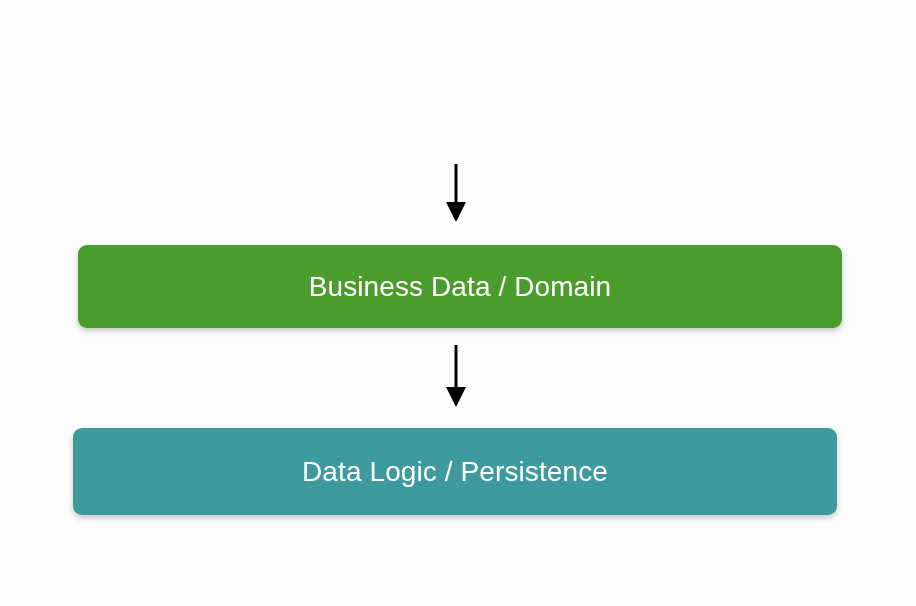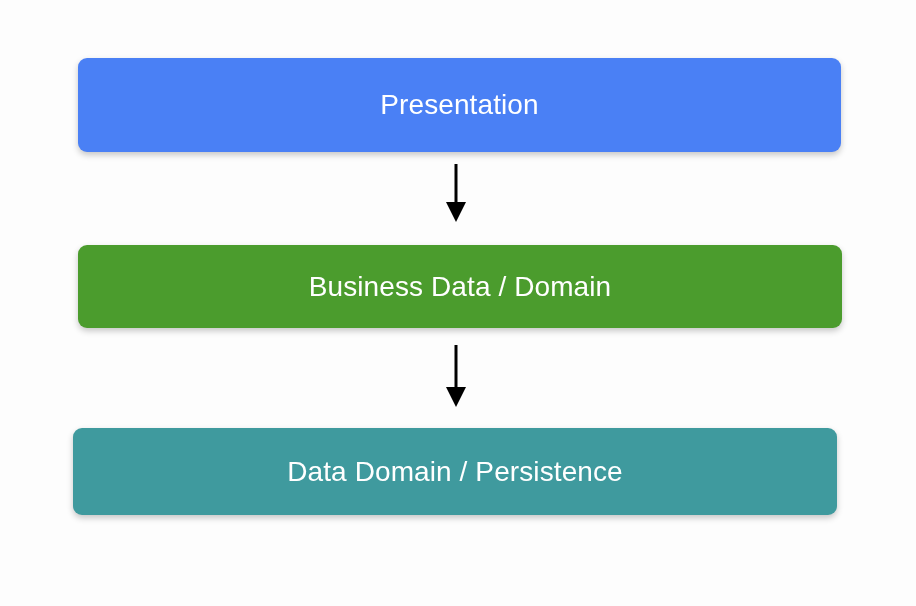--- a/index.html
+++ b/index.html
@@ -75,39 +75,36 @@
   #arrow-business-to-data {
     top: 340px;
     height: 70px;
   }
 </style>
 </head>
 <body>
 
 <div id="canvas">
 
-  <div class="layer-box" id="box-presentation" style="background:#4a80f5">
-    <span class="layer-label">Presentation</span>
-  </div>
 
   <div class="flow-arrow" id="arrow-presentation-to-business">
     <svg width="48" height="64" viewBox="0 0 48 64" xmlns="http://www.w3.org/2000/svg">
       <line x1="24" y1="4" x2="24" y2="46" stroke="#000000" stroke-width="3"></line>
       <polygon points="24,62 14,42 34,42" fill="#000000"></polygon>
     </svg>
   </div>
 
   <div class="layer-box" id="box-business" style="background:#4b9c2d">
     <span class="layer-label">Business Data / Domain</span>
   </div>
 
   <div class="flow-arrow" id="arrow-business-to-data">
     <svg width="48" height="70" viewBox="0 0 48 70" xmlns="http://www.w3.org/2000/svg">
       <line x1="24" y1="5" x2="24" y2="50" stroke="#000000" stroke-width="3"></line>
       <polygon points="24,67 14,47 34,47" fill="#000000"></polygon>
     </svg>
   </div>
 
   <div class="layer-box" id="box-data" style="background:#3f9a9e">
-    <span class="layer-label">Data Domain / Persistence</span>
+    <span class="layer-label">Data Logic / Persistence</span>
   </div>
 
 </div>
 
 </body></html>

